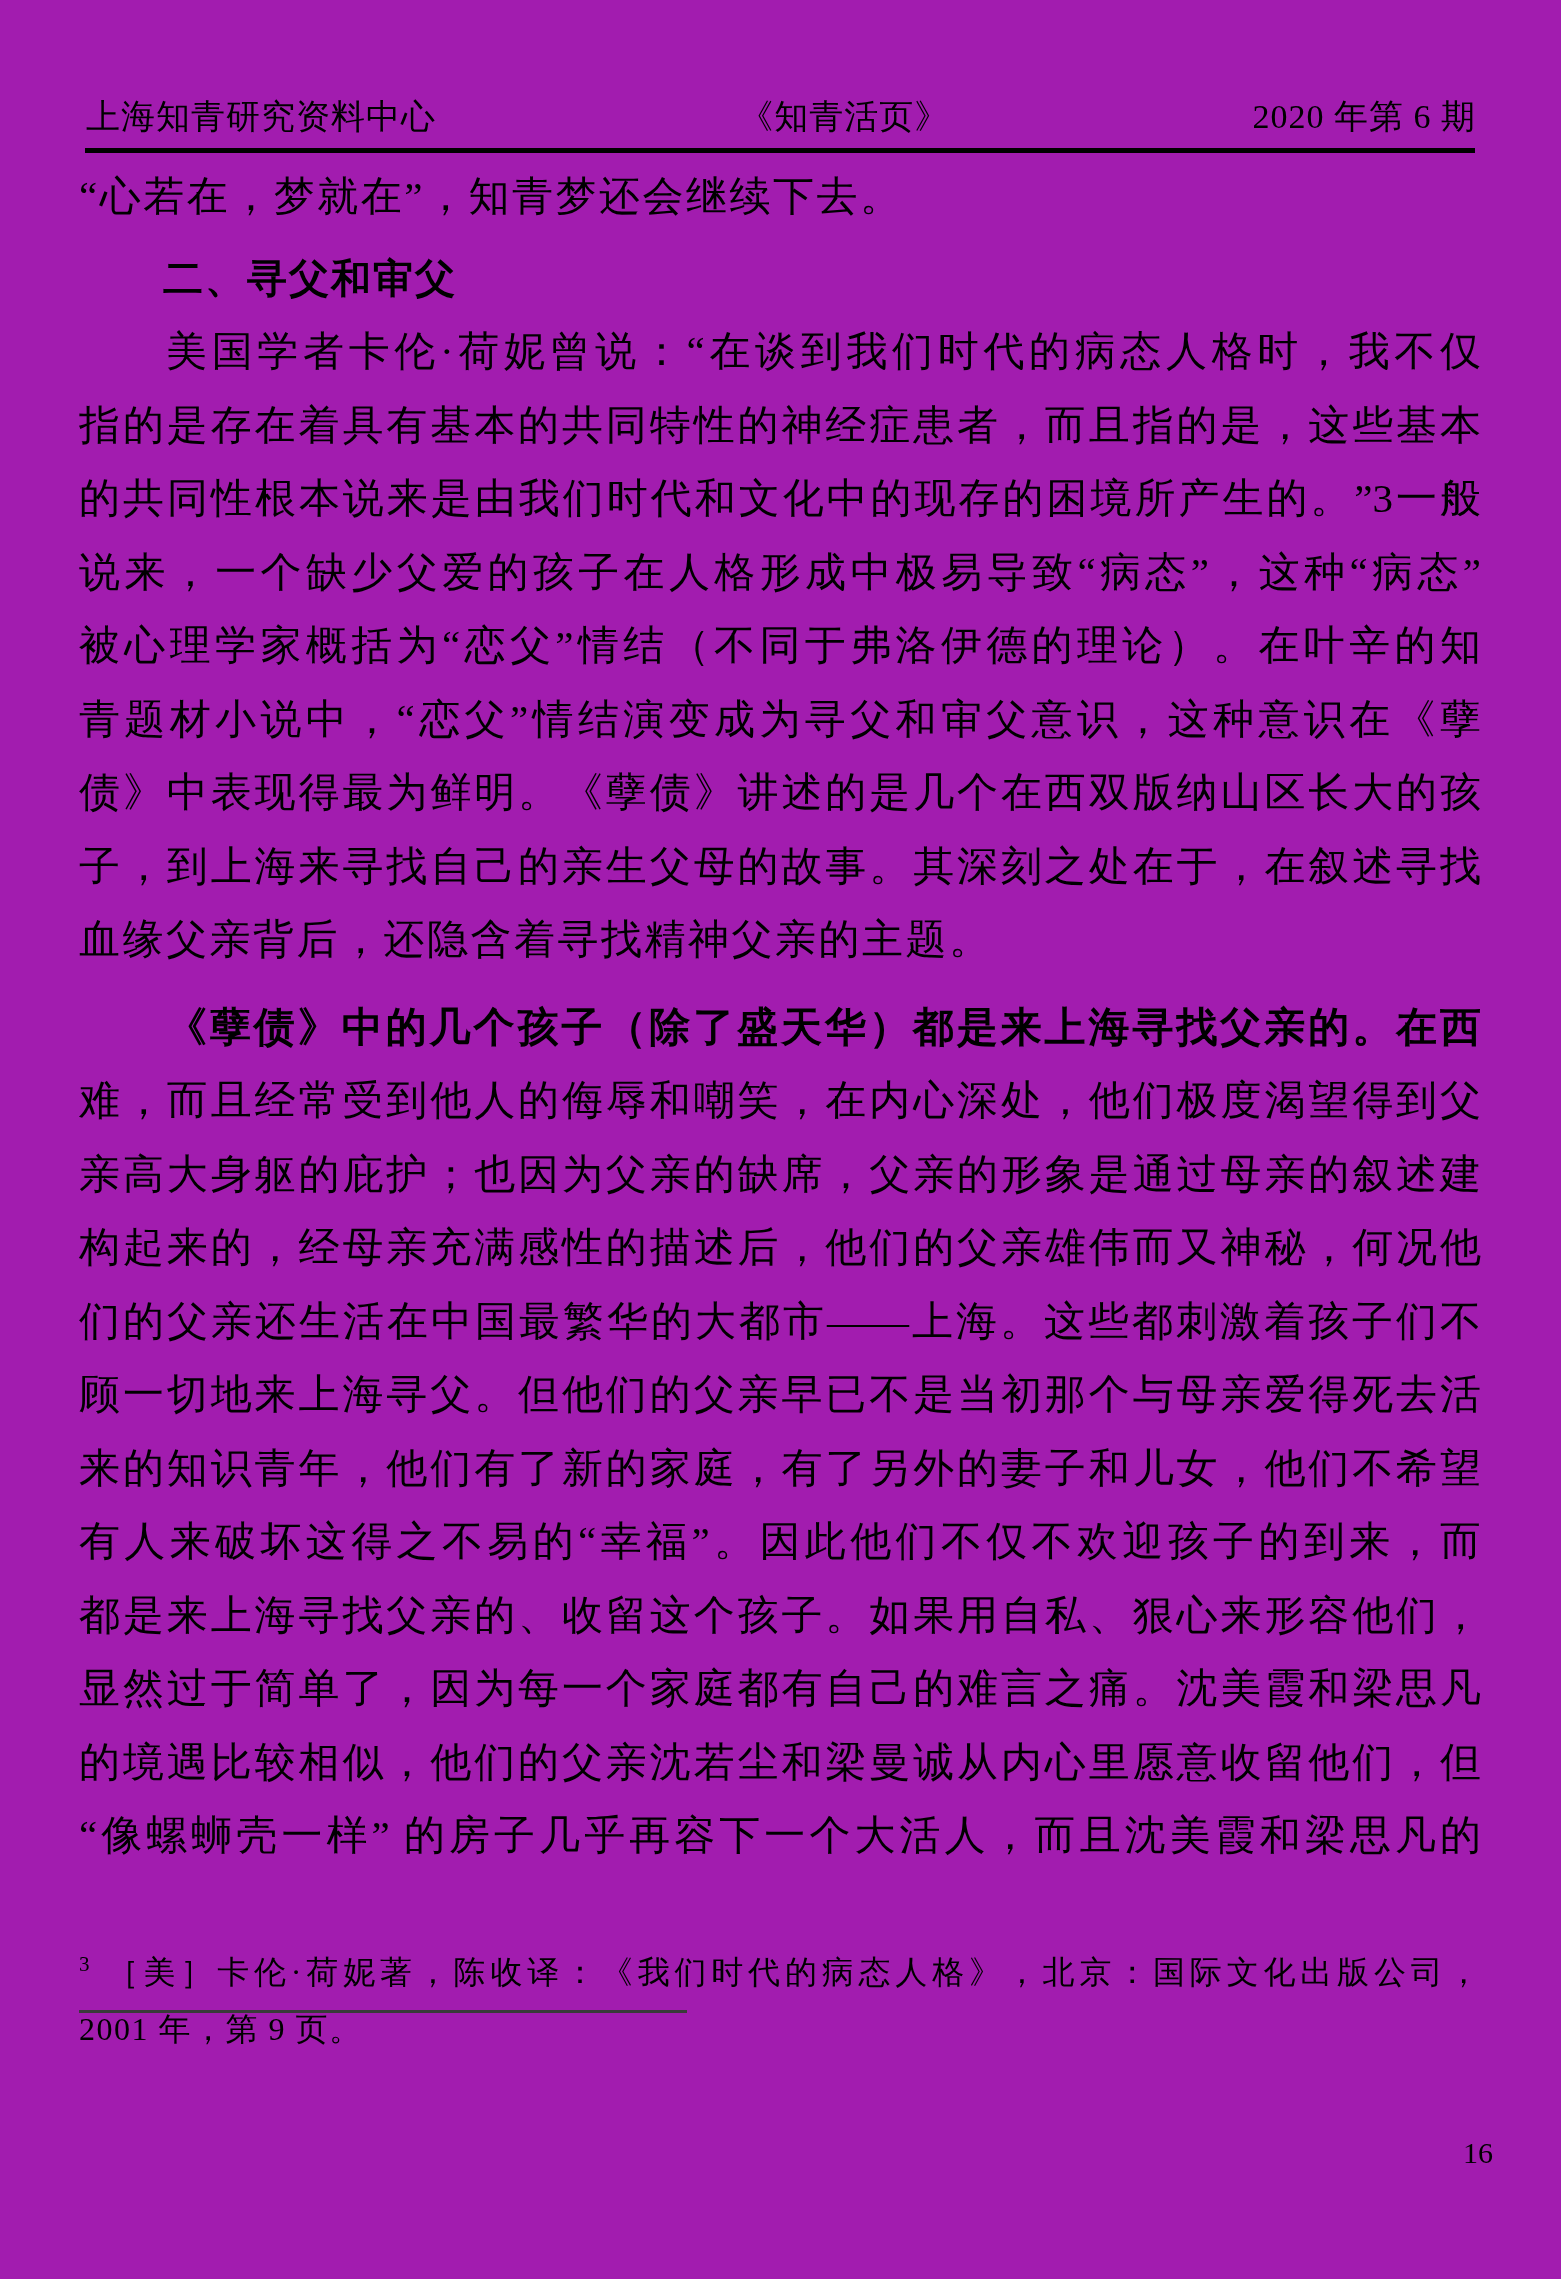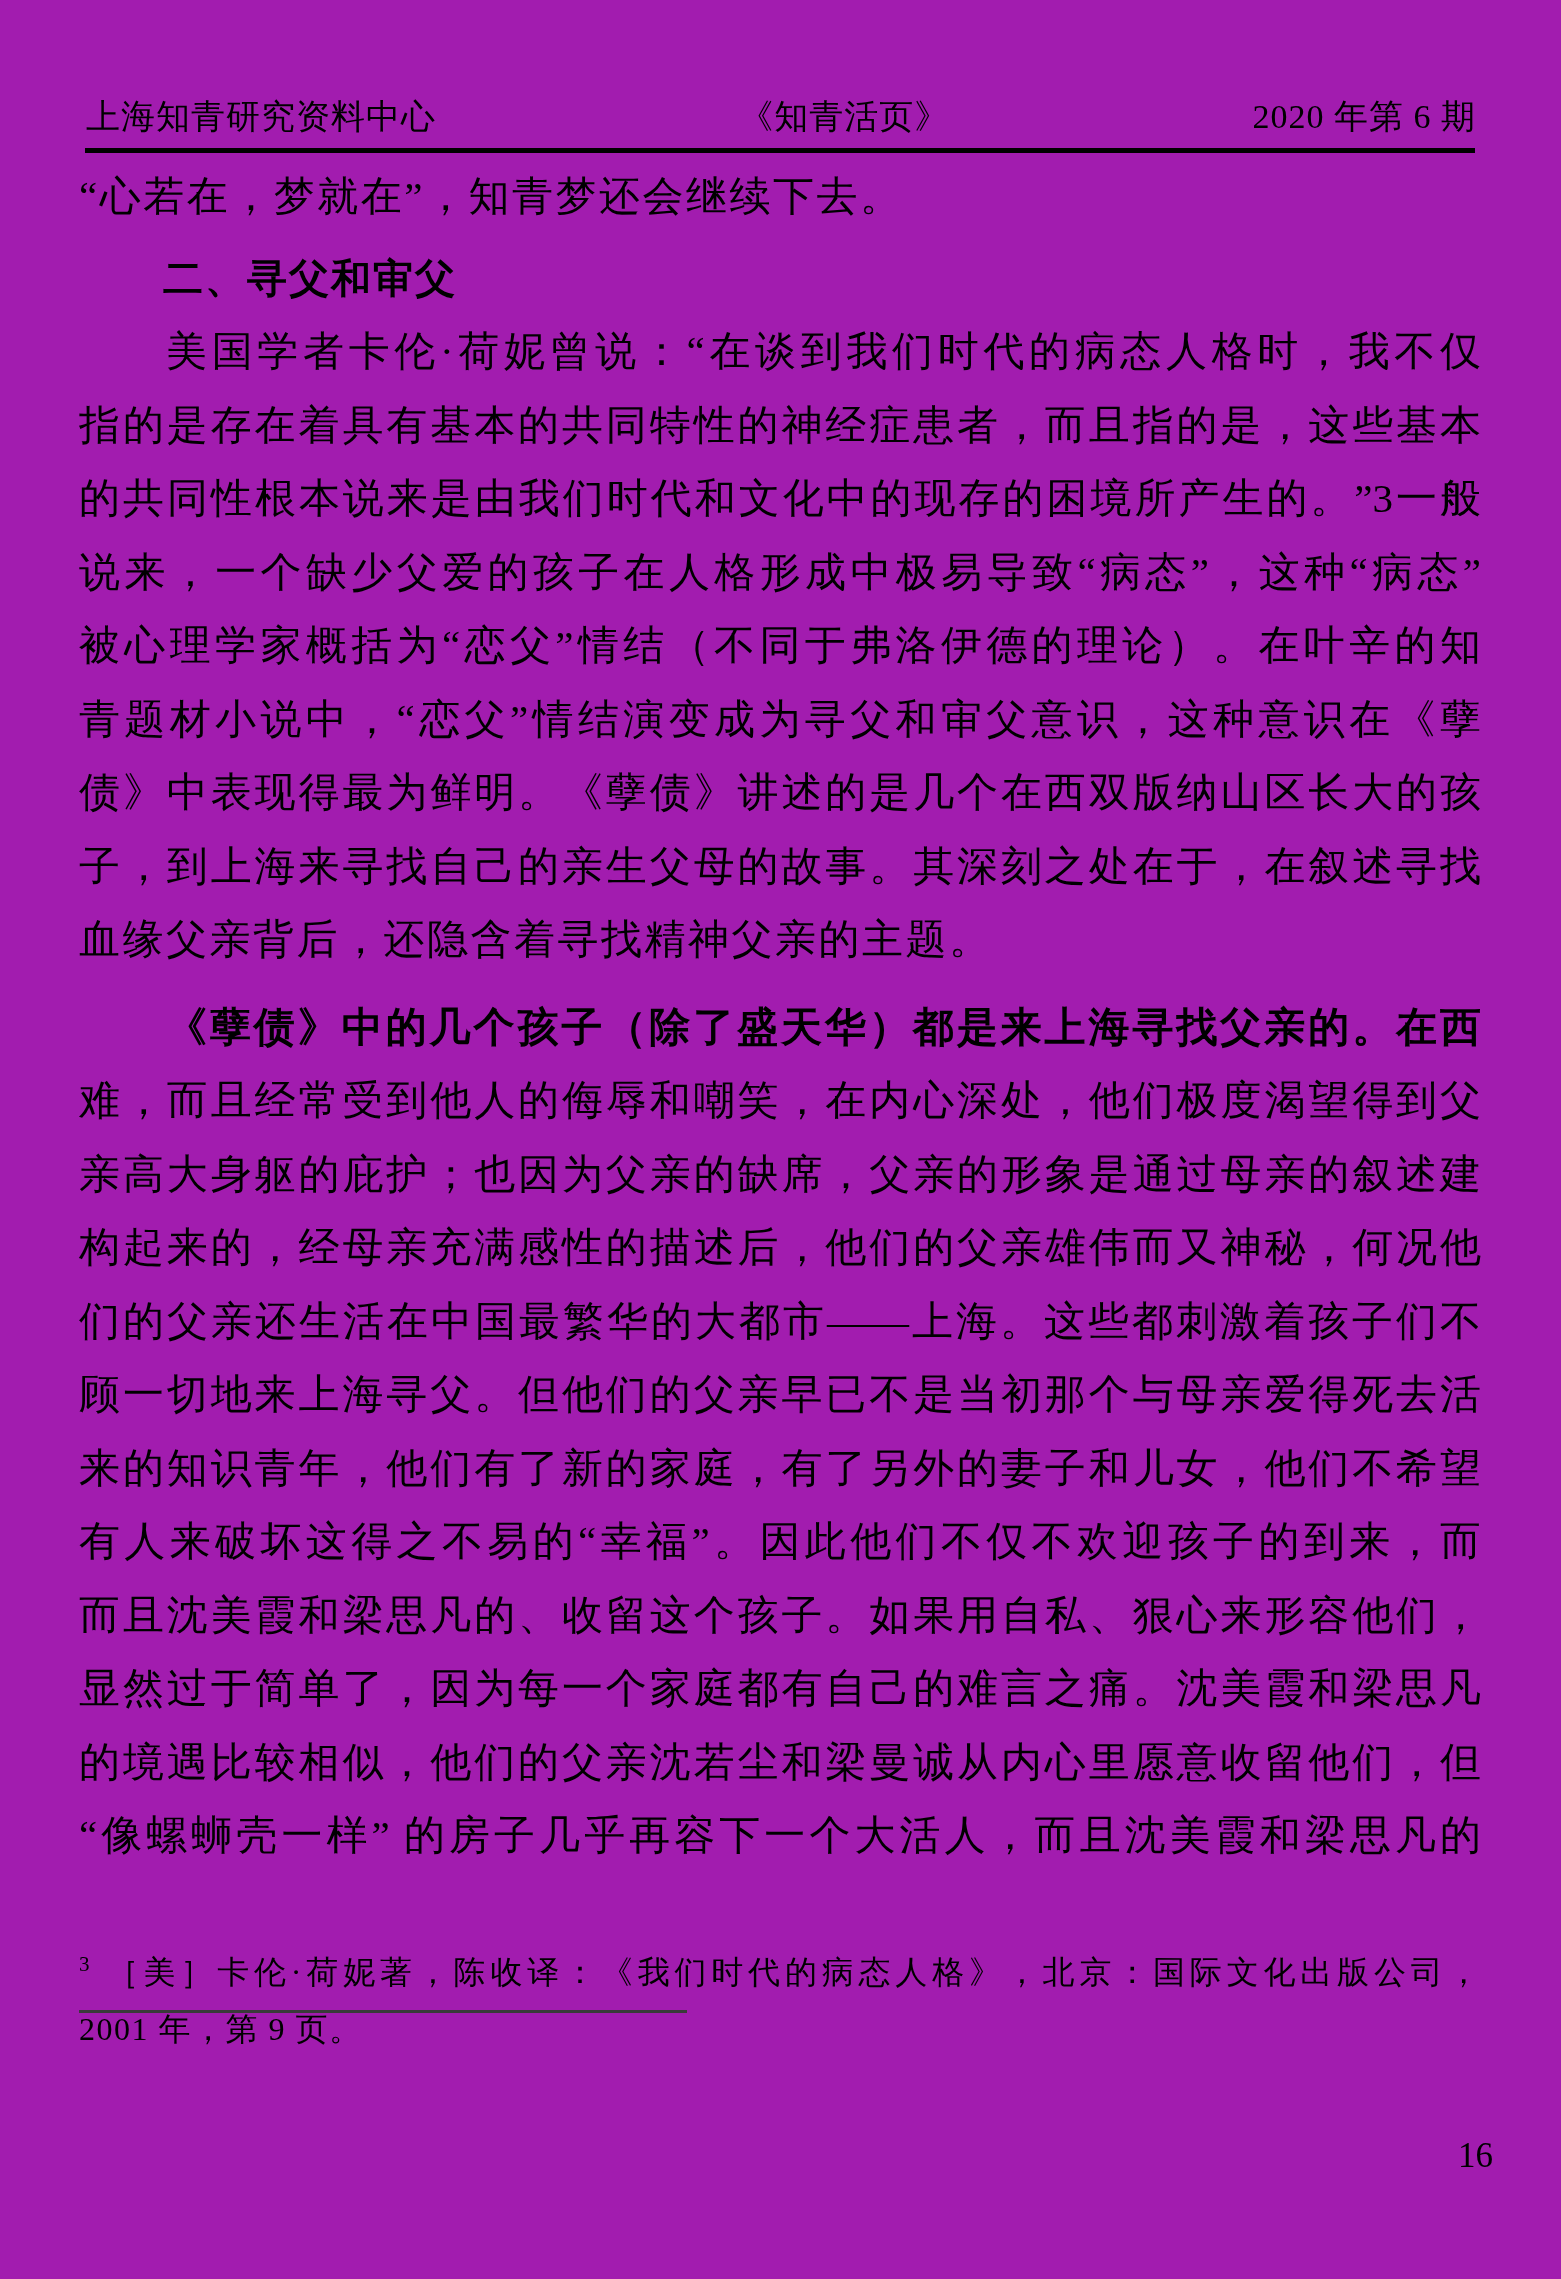--- a/index.html
+++ b/index.html
@@ -102,21 +102,21 @@
     margin-right: 14px;
   }
   .fn-line2 {
     text-align: left;
   }
   
   .page-number {
     position: absolute;
     right: 68px;
     top: 2136px;
-    font-size: 35px;
+    font-size: 30px;
     text-align: right;
   }
 </style>
 </head>
 <body>
 
 <div class="page">
 
   <div class="header">
     <span>上海知青研究资料中心</span>
@@ -139,21 +139,21 @@
       <div class="line fill">子，到上海来寻找自己的亲生父母的故事。其深刻之处在于，在叙述寻找</div>
       <div class="line end">血缘父亲背后，还隐含着寻找精神父亲的主题。</div>
       <div class="line fill indent parastart">《孽债》中的几个孩子（除了盛天华）都是来上海寻找父亲的。在西</div>
       <div class="line fill">难，而且经常受到他人的侮辱和嘲笑，在内心深处，他们极度渴望得到父</div>
       <div class="line fill">亲高大身躯的庇护；也因为父亲的缺席，父亲的形象是通过母亲的叙述建</div>
       <div class="line fill">构起来的，经母亲充满感性的描述后，他们的父亲雄伟而又神秘，何况他</div>
       <div class="line fill">们的父亲还生活在中国最繁华的大都市——上海。这些都刺激着孩子们不</div>
       <div class="line fill">顾一切地来上海寻父。但他们的父亲早已不是当初那个与母亲爱得死去活</div>
       <div class="line fill">来的知识青年，他们有了新的家庭，有了另外的妻子和儿女，他们不希望</div>
       <div class="line fill">有人来破坏这得之不易的“幸福”。因此他们不仅不欢迎孩子的到来，而</div>
-      <div class="line fill">而且沈美霞和梁思凡的、收留这个孩子。如果用自私、狠心来形容他们，</div>
+      <div class="line fill">都是来上海寻找父亲的、收留这个孩子。如果用自私、狠心来形容他们，</div>
       <div class="line fill">显然过于简单了，因为每一个家庭都有自己的难言之痛。沈美霞和梁思凡</div>
       <div class="line fill">的境遇比较相似，他们的父亲沈若尘和梁曼诚从内心里愿意收留他们，但</div>
       <div class="line fill">“像螺蛳壳一样” 的房子几乎再容下一个大活人，而且沈美霞和梁思凡的</div>
     </div>
 
   <div class="footnote-rule"></div>
 
   <div class="footnote">
     <div class="fn-line1">
       <sup>3</sup><span>［美］卡伦·荷妮著，陈收译：《我们时代的病态人格》，北京：国际文化出版公司，</span>

